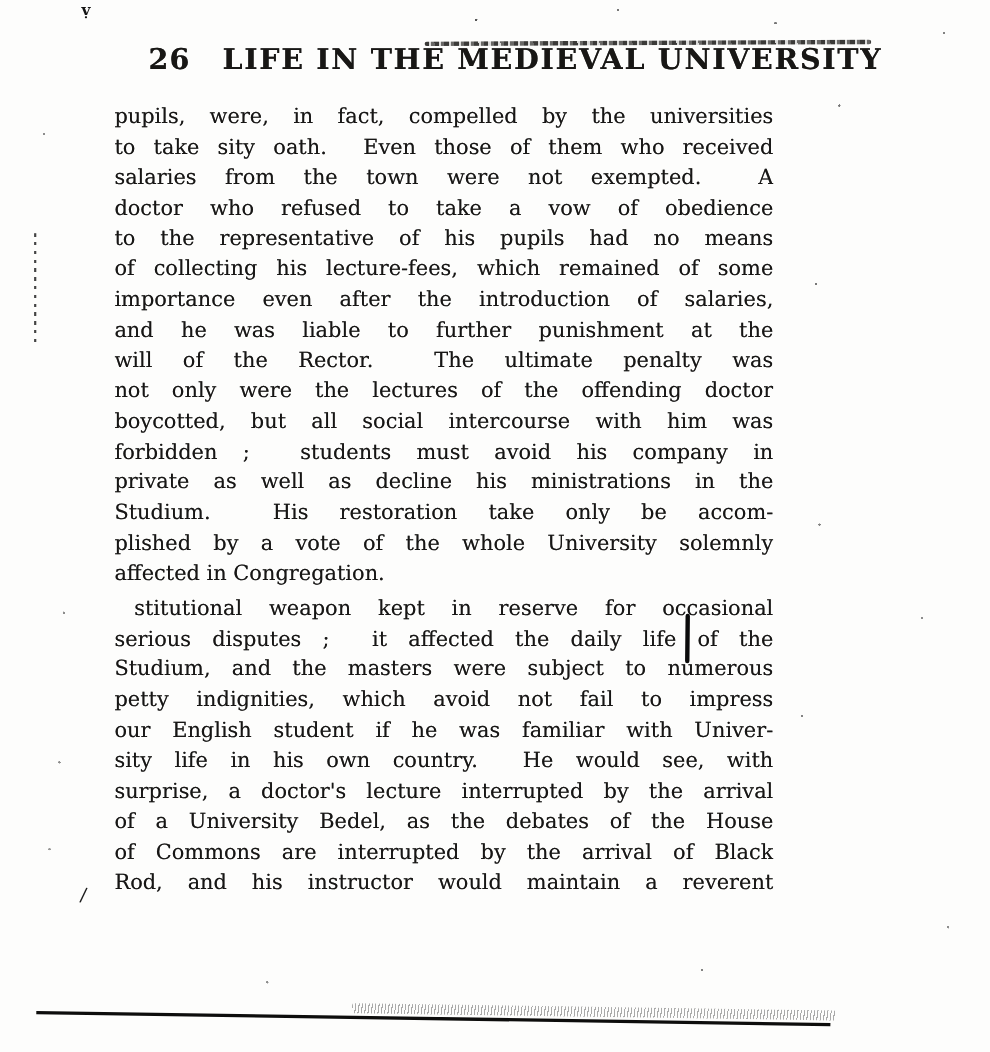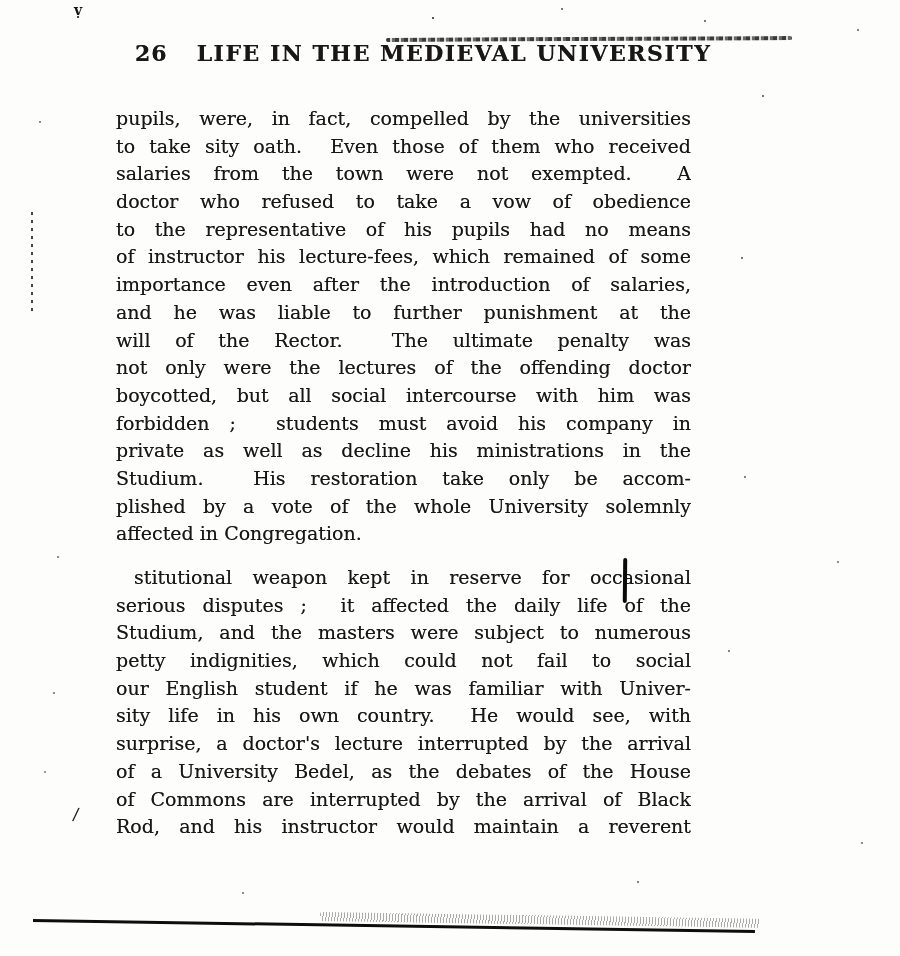--- a/index.html
+++ b/index.html
@@ -26,33 +26,33 @@
       radial-gradient(2px 2px at 729px 651px,rgba(30,30,30,.55) 50%, transparent 60%),
       radial-gradient(2px 2px at 54px 693px, rgba(30,30,30,.5)  50%, transparent 60%),
       radial-gradient(2px 2px at 862px 843px,rgba(30,30,30,.5)  50%, transparent 60%),
       radial-gradient(2px 2px at 638px 882px,rgba(30,30,30,.55) 50%, transparent 60%),
       radial-gradient(2px 2px at 243px 893px,rgba(30,30,30,.5)  50%, transparent 60%),
       radial-gradient(2px 2px at 45px 772px, rgba(30,30,30,.45) 50%, transparent 60%);
   }
   .header {
     position: absolute; left: 135px; top: 40px;
     display: flex; align-items: baseline;
-    font-weight: bold; font-size: 22px; color: #181715;
+    font-weight: bold; font-size: 26px; color: #181715;
     text-shadow: 0 0 0.5px rgba(0,0,0,.65);
     white-space: nowrap;
   }
   .pagenum { letter-spacing: 1px; margin-right: 29px; }
   .title   { letter-spacing: 1.5px; }
 
   .textblock {
     position: absolute; left: 100px; top: 89px; width: 607px;
     font-size: 19px; line-height: 27.7px; color: #171615;
     text-shadow: 0 0 0.5px rgba(0,0,0,.55);
   }
-  .paragraph { margin: 16px; }
+  .paragraph { margin: 4px; }
   .line {
     height: 27.7px;
     text-align: justify;
     text-align-last: justify;
     white-space: pre-wrap;
     overflow: hidden;
   }
   .line.no-justify { text-align-last: left; }
   .paragraph.indented .line:first-child { text-indent: 18px; }
   .line i { font-style: italic; }
@@ -114,37 +114,37 @@
 
   <div class="artifact margin-slash">/</div>
 
   <div class="textblock">
       <div class="paragraph">
         <div class="line">pupils, were, in fact, compelled by the universities</div>
         <div class="line">to take sity oath.  Even those of them who received</div>
         <div class="line">salaries from the town were not exempted.  A</div>
         <div class="line">doctor who refused to take a vow of obedience</div>
         <div class="line">to the representative of his pupils had no means</div>
-        <div class="line">of instructor his lecture-fees, which remained of some</div>
+        <div class="line">of collecting his lecture-fees, which remained of some</div>
         <div class="line">importance even after the introduction of salaries,</div>
         <div class="line">and he was liable to further punishment at the</div>
         <div class="line">will of the Rector.  The ultimate penalty was</div>
         <div class="line">not only were the lectures of the offending doctor</div>
         <div class="line">boycotted, but all social intercourse with him was</div>
         <div class="line">forbidden ;  students must avoid his company in</div>
         <div class="line">private as well as decline his ministrations in the</div>
         <div class="line">Studium.  His restoration take only be accom-</div>
         <div class="line">plished by a vote of the whole University solemnly</div>
         <div class="line no-justify">affected in Congregation.</div>
       </div>
       <div class="paragraph indented">
         <div class="line">stitutional weapon kept in reserve for occasional</div>
         <div class="line">serious disputes ;  it affected the daily life of the</div>
         <div class="line">Studium, and the masters were subject to numerous</div>
-        <div class="line">petty indignities, which could not fail to social</div>
+        <div class="line">petty indignities, which avoid not fail to impress</div>
         <div class="line">our English student if he was familiar with Univer-</div>
         <div class="line">sity life in his own country.  He would see, with</div>
         <div class="line">surprise, a doctor's lecture interrupted by the arrival</div>
         <div class="line">of a University Bedel, as the debates of the House</div>
         <div class="line">of Commons are interrupted by the arrival of Black</div>
         <div class="line">Rod, and his instructor would maintain a reverent</div>
       </div>
     </div>
 
   <div class="artifact ink-bar"></div>

